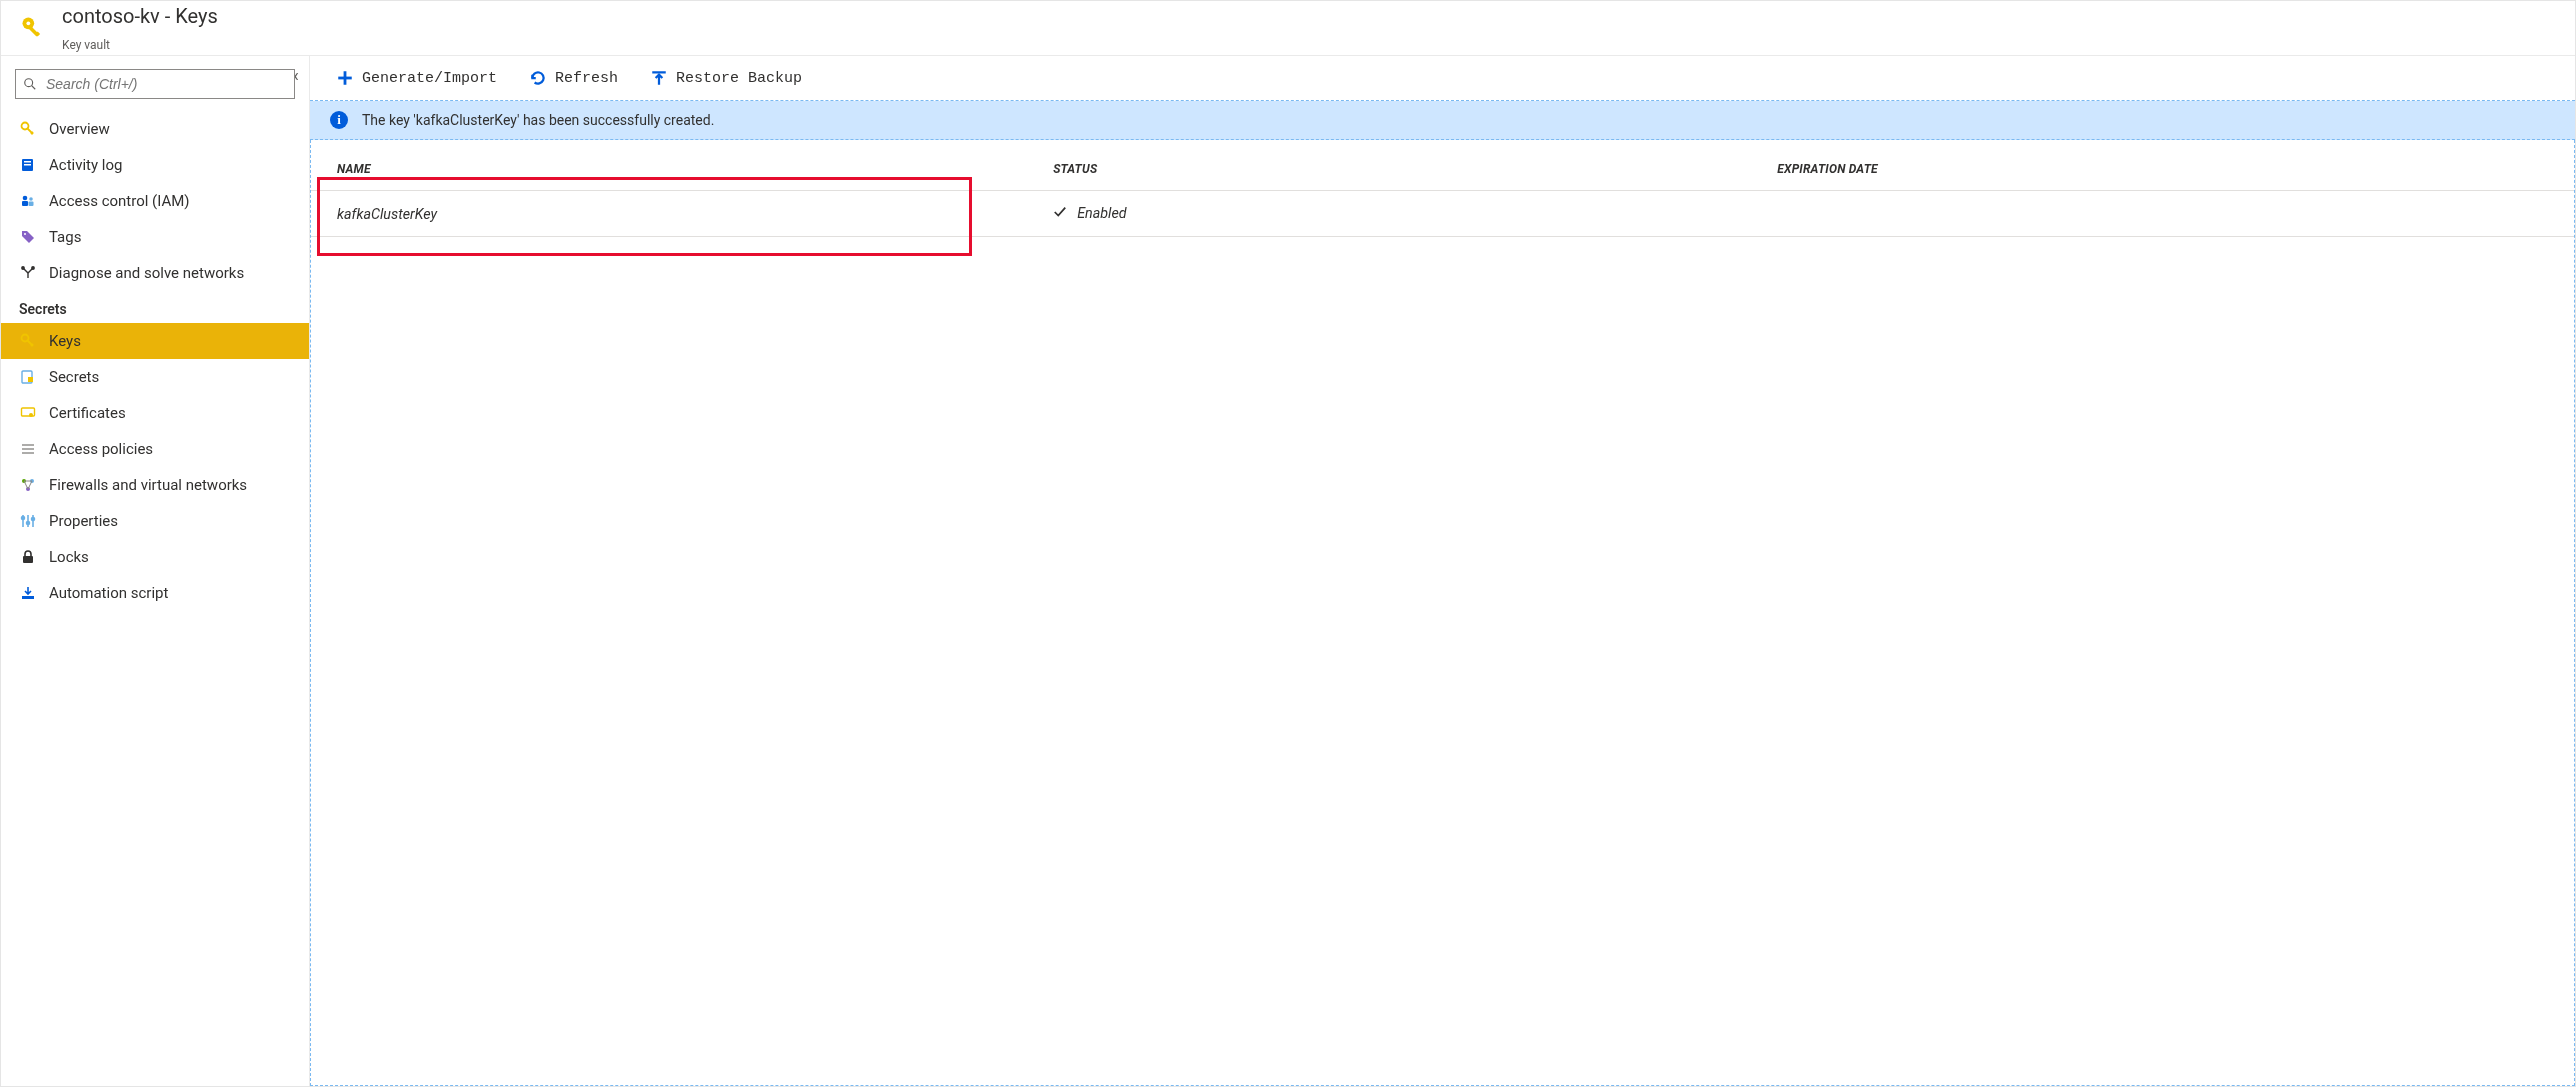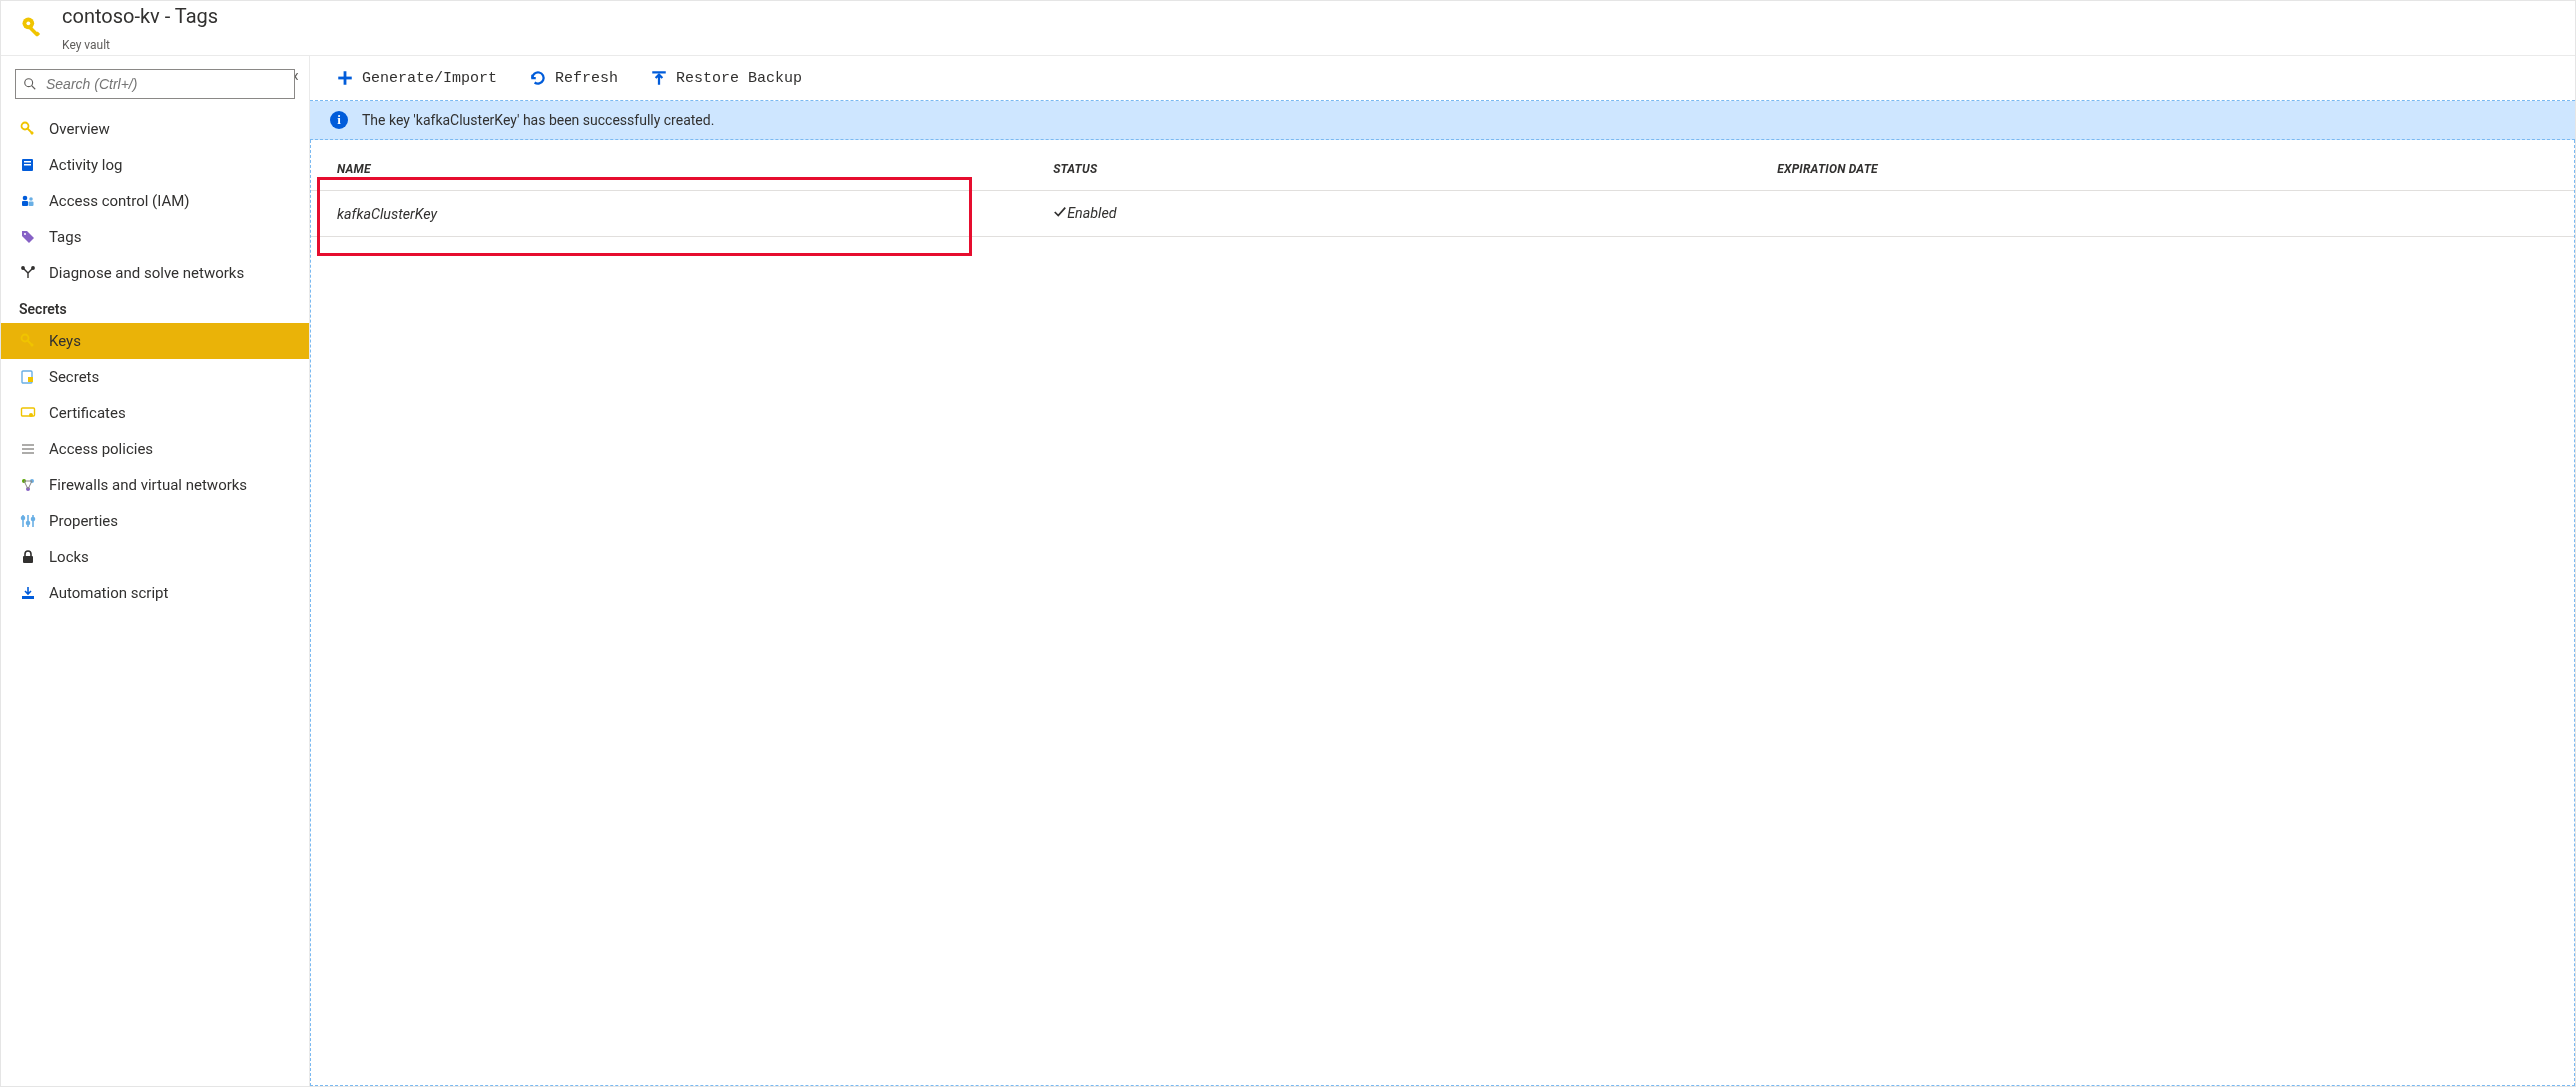--- a/index.html
+++ b/index.html
@@ -192,20 +192,21 @@
     padding: 14px 18px;
     border-top: 1px solid #e1dfdd;
     border-bottom: 1px solid #e1dfdd;
     font-size: 14.3px;
     color: #323130;
   }
   .table td:first-child { padding-left: 26px; }
   .status-cell {
     display: inline-flex;
     align-items: flex-start;
+    gap: 10px;
   }
   .highlight-row {
     position: relative;
   }
   .highlight-box {
     position: absolute;
     border: 3px solid #e60d2e;
     pointer-events: none;
     left: 6px;
     top: 37px;
@@ -222,21 +223,21 @@
   <div class="header">
     <span class="header-icon">
       <svg viewBox="0 0 24 24" width="28" height="28" fill="#f0c400">
         <circle cx="8" cy="8" r="5" fill="#f0c400"></circle>
         <circle cx="8" cy="8" r="1.6" fill="#fff"></circle>
         <rect x="10" y="10" width="10" height="3" transform="rotate(45 10 10)" fill="#f0c400"></rect>
         <rect x="16" y="15" width="3" height="3" transform="rotate(45 16 15)" fill="#f0c400"></rect>
       </svg>
     </span>
     <div>
-      <div class="header-title">contoso-kv - Tags</div>
+      <div class="header-title">contoso-kv - Keys</div>
       <div class="header-sub">Key vault</div>
     </div>
   </div>
 
   <div class="body">
 
     <div class="sidebar">
       <span class="collapse-btn">«</span>
       <div class="search-wrap">
         <div class="search-box">

